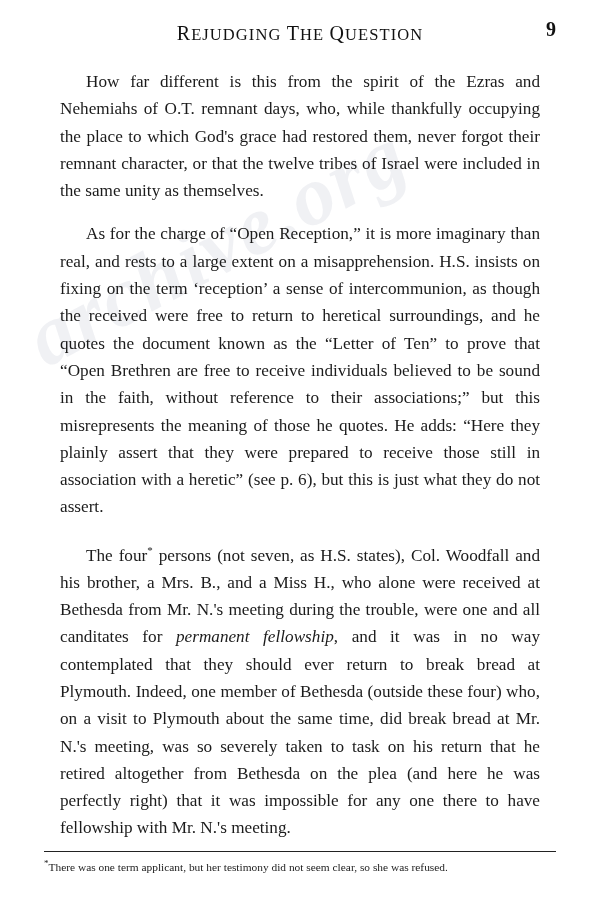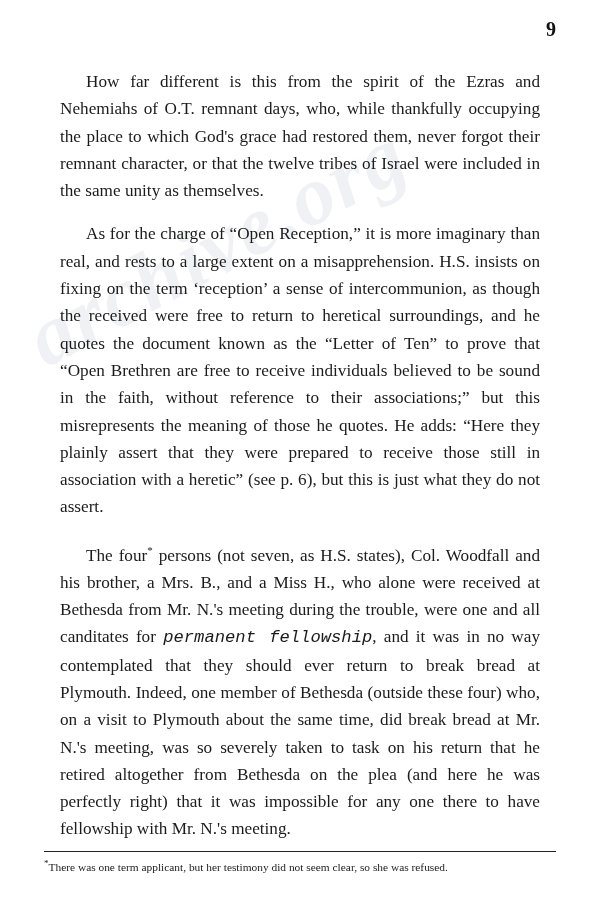--- a/index.html
+++ b/index.html
@@ -79,21 +79,21 @@
     font-size: 17.2px;
     line-height: 27.3px;
     text-align: justify;
     text-justify: inter-word;
     color: #1b1b1b;
   }
   .body-text p {
     margin: 16px;
     text-indent: 26px;
   }
-  .italic { font-style: italic; font-family: Liberation Mono, monospace; }
+  .italic { font-style: italic; }
   .sup { font-size: 11px; vertical-align: super; }
   .footnote-rule {
     position: absolute;
     left: 44px;
     top: 851px;
     width: 512px;
     height: 0;
     border-top: 1.4px solid #222;
     z-index: 10;
   }
@@ -110,20 +110,23 @@
     text-align: justify;
   }
   .footnote .fn-mark { vertical-align: super; font-size: 9px; }
 </style>
 </head>
 <body>
 
 <div class="page">
 
   <div class="header">
+    <div class="running-head">
+      <span><span class="cap">R</span><span>EJUDGING</span> <span class="cap">T</span><span>HE</span> <span class="cap">Q</span><span>UESTION</span></span>
+    </div>
     <div class="folio">9</div>
   </div>
 
   <div class="body-text">
     <p>How far different is this from the spirit of the Ezras and Nehemiahs of O.T. remnant days, who, while thankfully occupying the place to which God's grace had restored them, never forgot their remnant character, or that the twelve tribes of Israel were included in the same unity as themselves.</p>
     <p>As for the charge of “Open Reception,” it is more imaginary than real, and rests to a large extent on a misapprehension.  H.S. insists on fixing on the term ‘reception’ a sense of intercommunion, as though the received were free to return to heretical surroundings, and he quotes the document known as the “Letter of Ten” to prove that “Open Brethren are free to receive individuals believed to be sound in the faith, without reference to their associations;” but this misrepresents the meaning of those he quotes.  He adds: “Here they plainly assert that they were prepared to receive those still in association with a heretic” (see p. 6), but this is just what they do not assert.</p>
     <p><span>The four</span><span class="sup">*</span><span> persons (not seven, as H.S. states), Col. Woodfall and his brother, a Mrs. B., and a Miss H., who alone were received at Bethesda from Mr. N.'s meeting during the trouble, were one and all canditates for </span><span class="italic">permanent fellowship</span><span>, and it was in no way contemplated that they should ever return to break bread at Plymouth.  Indeed, one member of Bethesda (outside these four) who, on a visit to Plymouth about the same time, did break bread at Mr. N.'s meeting, was so severely taken to task on his return that he retired altogether from Bethesda on the plea (and here he was perfectly right) that it was impossible for any one there to have fellowship with Mr. N.'s meeting.</span></p>
   </div>
 
 </div>

